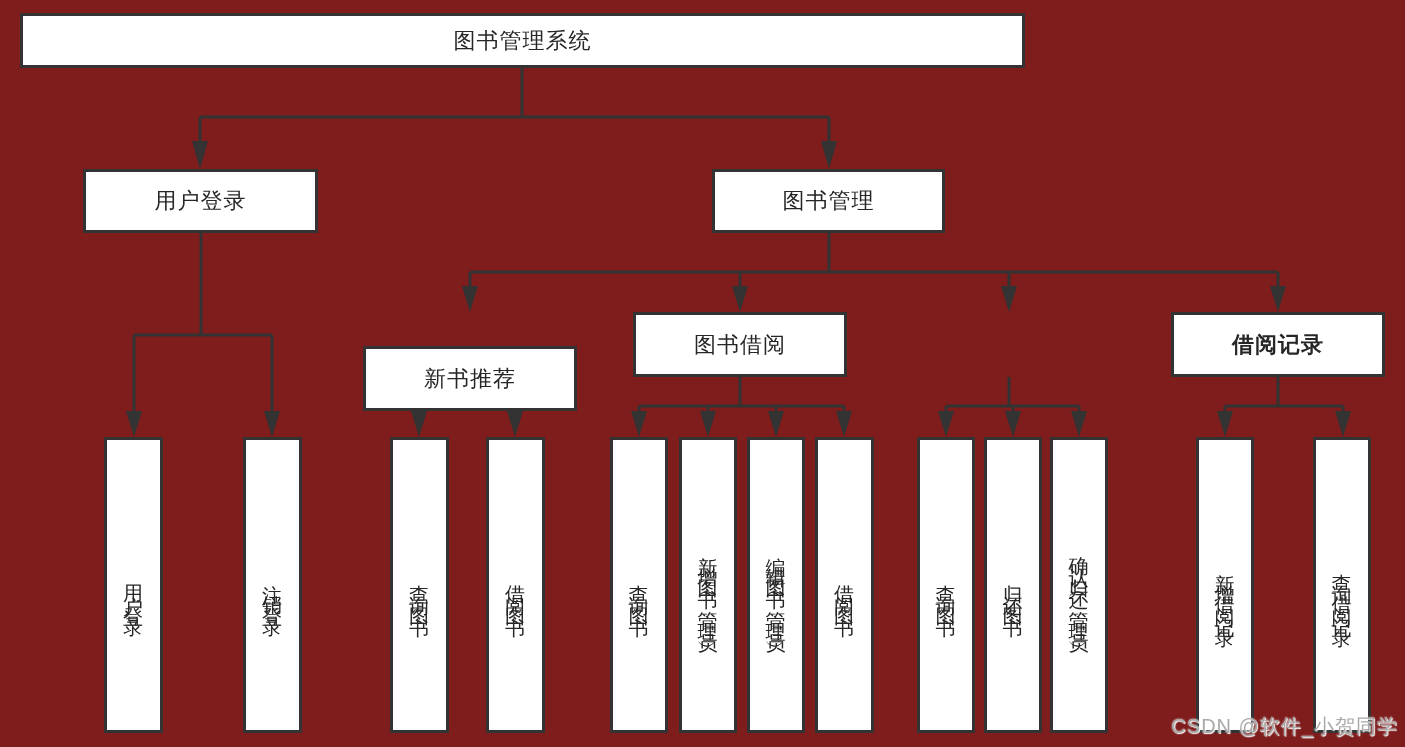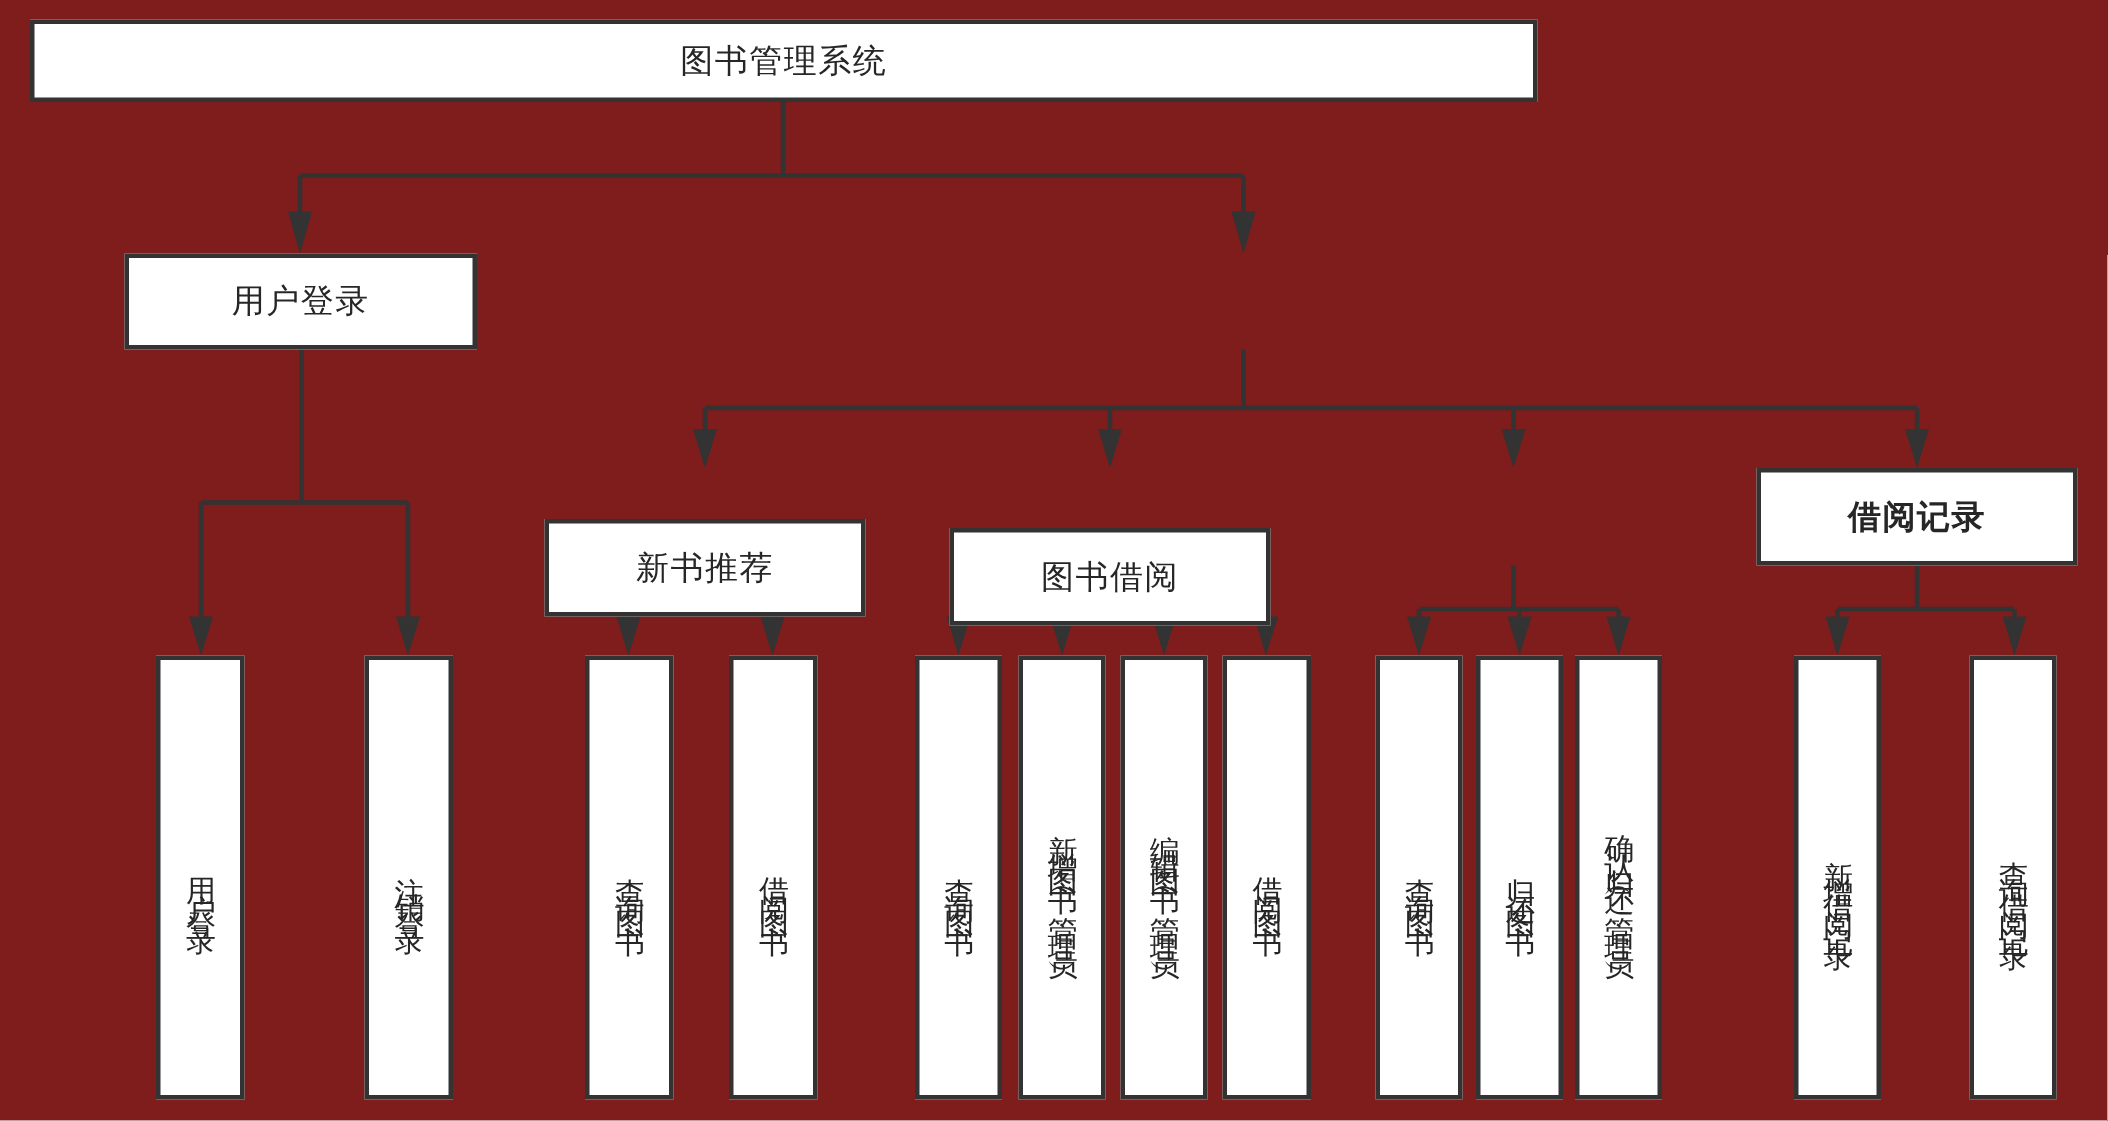--- a/index.html
+++ b/index.html
@@ -148,25 +148,28 @@
     </g>
   </svg>
 
   <div class="node node-h" style="left:20px; top:13px; width:1005px; height:55px;">
     <span>图书管理系统</span>
   </div>
 
   <div class="node node-h" style="left:83px; top:169px; width:235px; height:64px;">
     <span>用户登录</span>
   </div>
+  <div class="node node-h" style="left:712px; top:169px; width:233px; height:64px;">
+    <span>图书管理</span>
+  </div>
 
   <div class="node node-h" style="left:363px; top:312px; width:214px; height:65px;margin-top:34px;">
     <span>新书推荐</span>
   </div>
-  <div class="node node-h" style="left:633px; top:312px; width:214px; height:65px;margin-top:40px;">
+  <div class="node node-h" style="left:633px; top:312px; width:214px; height:65px;">
     <span>图书借阅</span>
   </div>
   <div class="node node-h" style="left:1171px; top:312px; width:214px; height:65px;font-weight:bold;">
     <span>借阅记录</span>
   </div>
 
   <div class="node node-v" style="left:104px; top:437px; width:59px; height:296px;">
     <span class="vtext">用户登录</span>
   </div>
   <div class="node node-v" style="left:243px; top:437px; width:59px; height:296px;">
@@ -203,14 +206,15 @@
     <span class="vtext">确认归还（管理员）</span>
   </div>
 
   <div class="node node-v" style="left:1196px; top:437px; width:58px; height:296px;">
     <span class="vtext">新增借阅记录</span>
   </div>
   <div class="node node-v" style="left:1313px; top:437px; width:58px; height:296px;">
     <span class="vtext">查询借阅记录</span>
   </div>
 
+  <div class="watermark">CSDN @软件_小贺同学</div>
 
 </div>
 
 </body></html>

